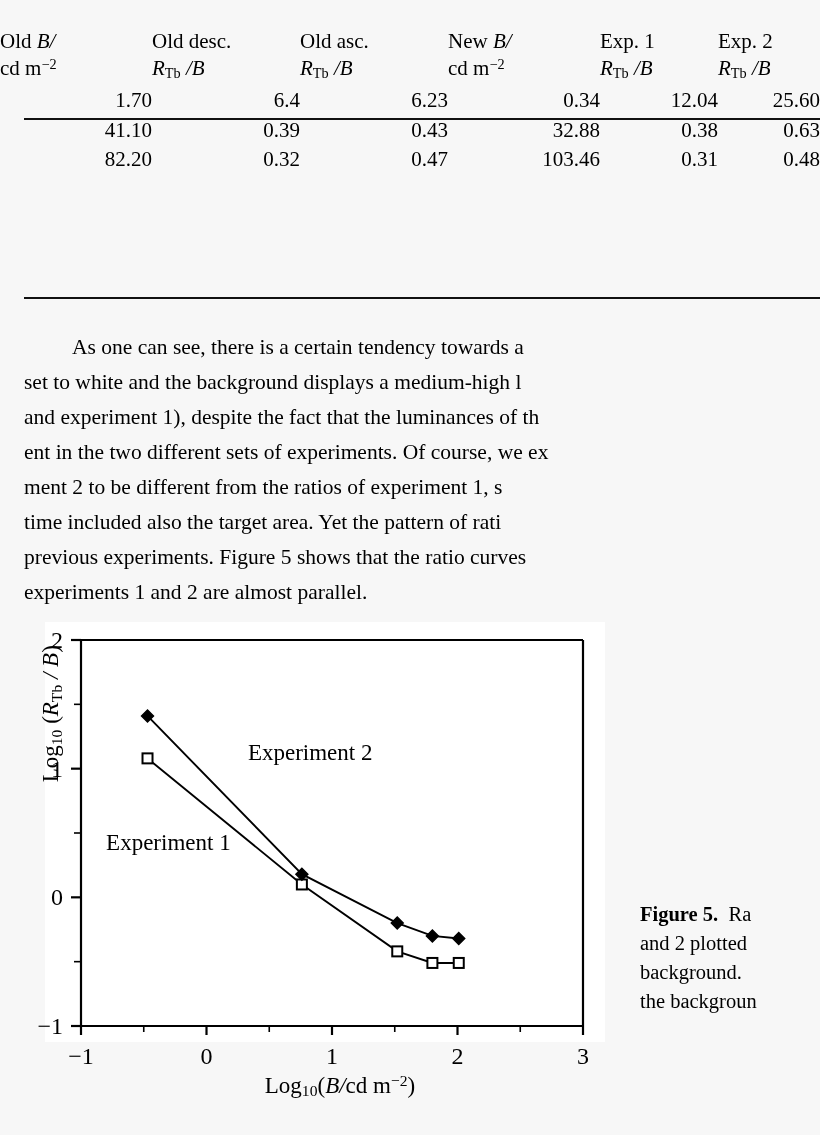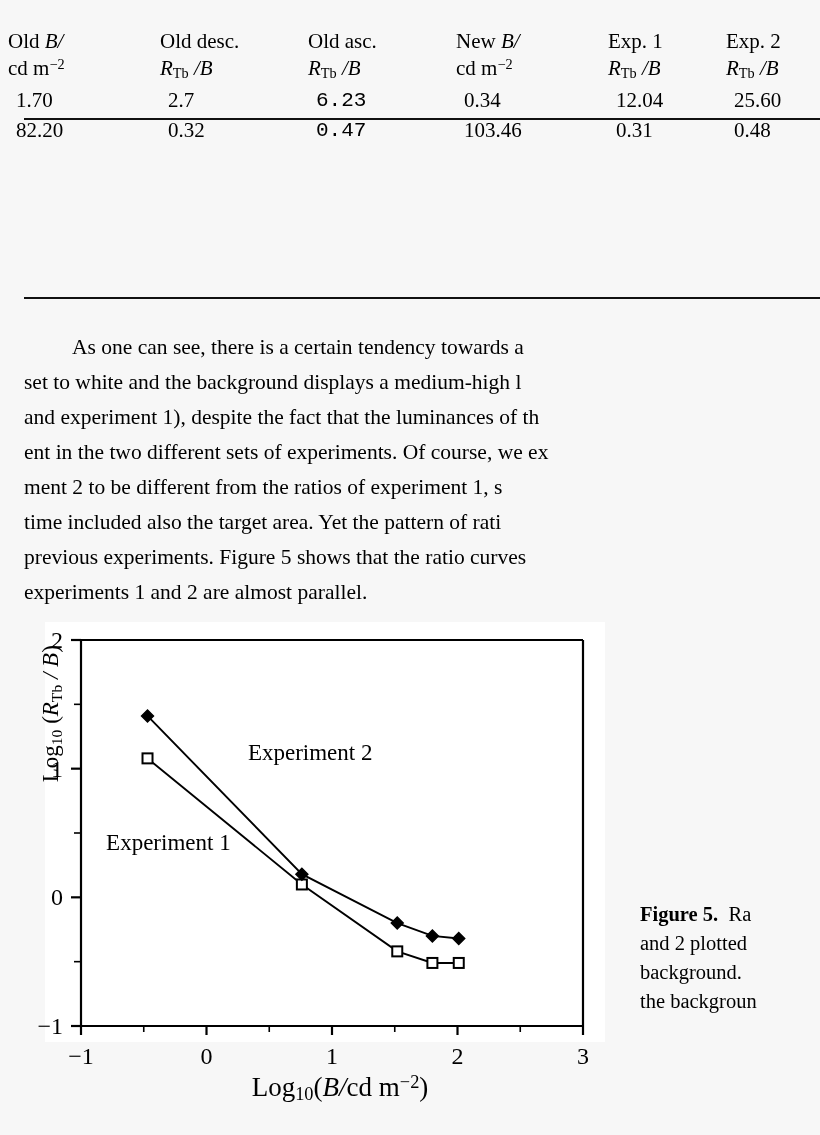--- a/index.html
+++ b/index.html
@@ -18,28 +18,28 @@
   }
   table.data-table{
     border-collapse:collapse;
     width:820px;
     table-layout:fixed;
   }
   table.data-table th{
     font-weight:normal;
     font-size:21px;
     text-align:left;
-    padding:0 0 4px 8px;
+    padding:0 0 4px 0;
     vertical-align:top;
     line-height:1.28;
   }
   table.data-table td{
     font-size:21px;
-    text-align:left;
-    padding:1px 16px;
+    text-align:right;
+    padding:1px 0;
     line-height:1.30;
   }
   .hdr-line1,.hdr-line2{display:block;white-space:nowrap;}
   #thead-rule{
     position:absolute;left:24px;top:118px;width:796px;height:0;
     border-top:2.2px solid #111;
   }
   #tbody-rule{
     position:absolute;left:24px;top:297px;width:796px;height:0;
     border-top:2.2px solid #111;
@@ -53,21 +53,21 @@
   col.c1{width:152px;}
   col.c2{width:148px;}
   col.c3{width:148px;}
   col.c4{width:152px;}
   col.c5{width:118px;}
   col.c6{width:102px;}
 
   th.h1{padding-left:24px;}
   td.v1{padding-right:62px;}
   td.v2{padding-right:68px;}
-  td.v3{padding-right:68px;font-family:Liberation Mono, monospace;}
+  td.v3{padding-right:68px;}
   td.v4{padding-right:38px;}
   td.v5{padding-right:18px;}
   td.v6{padding-right:2px;}
   th.h2,th.h3,th.h4,th.h5,th.h6{padding-left:12px;margin-left:32px;}
 
   
   #body-text{
     position:absolute;left:24px;top:330px;width:860px;
     font-size:21.5px;line-height:35px;
     white-space:nowrap;
@@ -89,21 +89,21 @@
     left:-58px;top:700px;
     width:220px;
     transform:rotate(-90deg);
     transform-origin:center center;
     text-align:center;
     font-size:23px;
     white-space:nowrap;
   }
   #xlabel{
     position:absolute;left:150px;top:1072px;width:380px;text-align:center;
-    font-size:27px;white-space:nowrap;
+    font-size:23px;white-space:nowrap;
   }
 
   
   #caption{
     position:absolute;left:640px;top:900px;width:210px;
     font-size:20.5px;line-height:29px;white-space:nowrap;
   }
   #caption b{font-weight:bold;margin-top:8px;}
   #caption .ln{display:block;}
 </style>
@@ -144,25 +144,33 @@
         </th>
         <th class="h6">
           <span class="hdr-line1">Exp. 2</span>
           <span class="hdr-line2"><span class="it">R</span><span class="sub">Tb</span> <span class="slash">/</span><span class="it">B</span></span>
         </th>
       </tr>
     </thead>
     <tbody>
       <tr>
         <td class="v1">1.70</td>
-        <td class="v2">2.7</td>
+        <td class="v2">6.4</td>
         <td class="v3">6.23</td>
         <td class="v4">0.34</td>
         <td class="v5">12.04</td>
         <td class="v6">25.60</td>
+      </tr>
+      <tr>
+        <td class="v1">41.10</td>
+        <td class="v2">0.39</td>
+        <td class="v3">0.43</td>
+        <td class="v4">32.88</td>
+        <td class="v5">0.38</td>
+        <td class="v6">0.63</td>
       </tr>
       <tr>
         <td class="v1">82.20</td>
         <td class="v2">0.32</td>
         <td class="v3">0.47</td>
         <td class="v4">103.46</td>
         <td class="v5">0.31</td>
         <td class="v6">0.48</td>
       </tr>
     </tbody>

